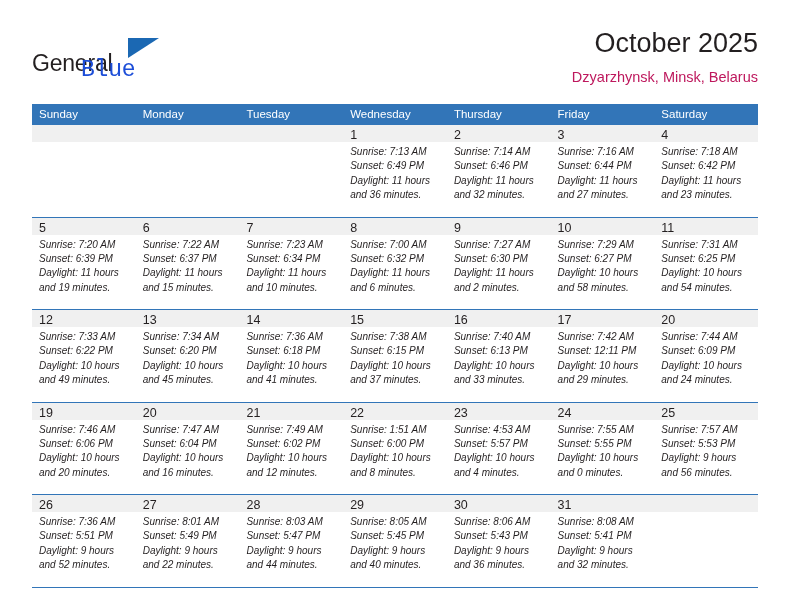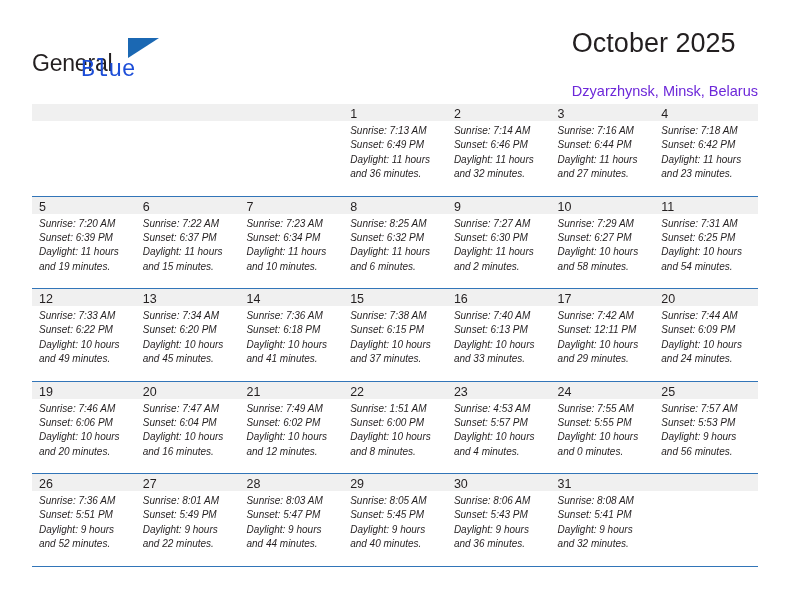--- a/index.html
+++ b/index.html
@@ -61,32 +61,33 @@
     font-size: 23px;
     letter-spacing: -0.2px;
     color: #1d4ed8;
     font-family: Liberation Mono, monospace;
   }
 
   .title-block {
     position: absolute;
     right: 0;
     top: 0;
+    text-align: right;
   }
   .cal-title {
     font-size: 27px;
     color: #231f20;
     line-height: 34px;
     white-space: nowrap;
   }
   .cal-subtitle {
     font-size: 14.5px;
-    color: #6d28d9;
+    color: #be185d;
     line-height: 22px;
-    margin-top: 20px;
+    margin-top: 6px;
     white-space: nowrap;
   }
 
   
   .calendar {
     position: absolute;
     left: 32px;
     top: 104px;
     width: 726px;
   }
@@ -154,20 +155,29 @@
     </div>
 
     <div class="title-block">
       <div class="cal-title">October 2025</div>
       <div class="cal-subtitle">Dzyarzhynsk, Minsk, Belarus</div>
     </div>
 
   </div>
 
   <div class="calendar">
+    <div class="weekday-row" id="weekday-row">
+        <div class="weekday">Sunday</div>
+        <div class="weekday">Monday</div>
+        <div class="weekday">Tuesday</div>
+        <div class="weekday">Wednesday</div>
+        <div class="weekday">Thursday</div>
+        <div class="weekday">Friday</div>
+        <div class="weekday">Saturday</div>
+      </div>
     <div id="weeks-container">
         <div class="week-row">
           <div class="day-cell empty">
             <div class="daynum-band"><span class="daynum"></span></div>
           </div>
           <div class="day-cell empty">
             <div class="daynum-band"><span class="daynum"></span></div>
           </div>
           <div class="day-cell empty">
             <div class="daynum-band"><span class="daynum"></span></div>
@@ -233,21 +243,21 @@
             <div class="day-info">
               <div>Sunrise: 7:23 AM</div>
               <div>Sunset: 6:34 PM</div>
               <div>Daylight: 11 hours</div>
               <div>and 10 minutes.</div>
             </div>
           </div>
           <div class="day-cell">
             <div class="daynum-band"><span class="daynum">8</span></div>
             <div class="day-info">
-              <div>Sunrise: 8:25 AM</div>
+              <div>Sunrise: 7:00 AM</div>
               <div>Sunset: 6:32 PM</div>
               <div>Daylight: 11 hours</div>
               <div>and 6 minutes.</div>
             </div>
           </div>
           <div class="day-cell">
             <div class="daynum-band"><span class="daynum">9</span></div>
             <div class="day-info">
               <div>Sunrise: 7:27 AM</div>
               <div>Sunset: 6:30 PM</div>

